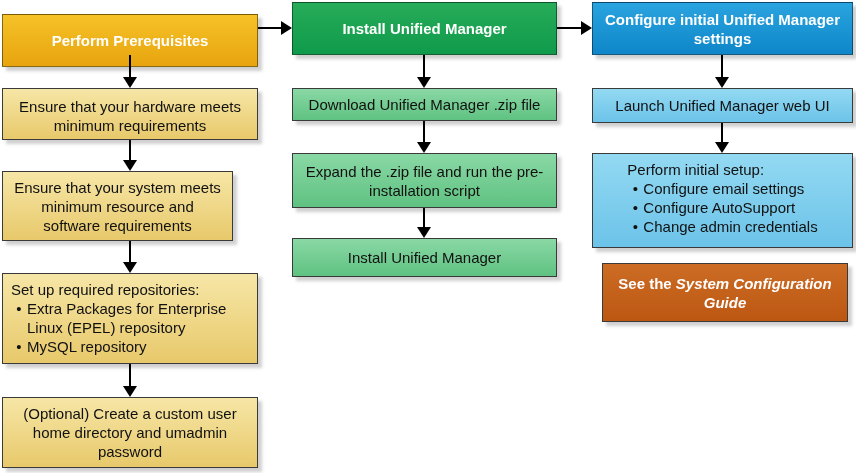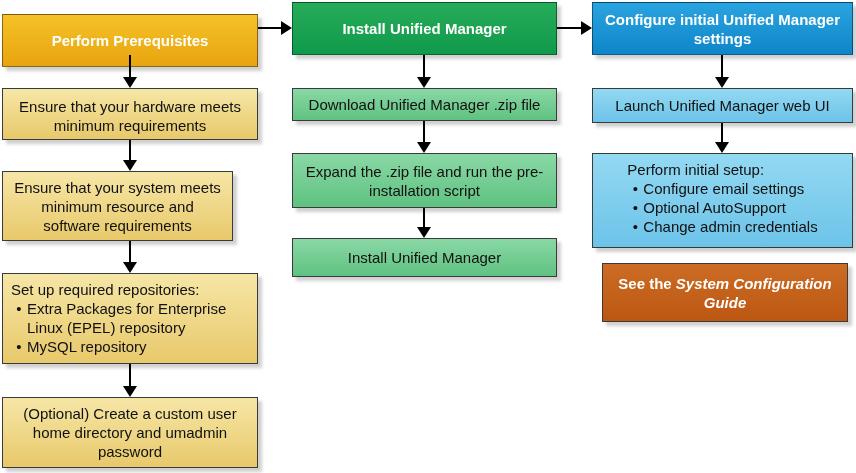--- a/index.html
+++ b/index.html
@@ -142,21 +142,21 @@
 
   <div class="box bullets" style="left: 592px; top: 153px; width: 261px; height: 95px; background: linear-gradient(rgb(147, 217, 242), rgb(108, 195, 233));">
     <div>
       <div>Perform initial setup:</div>
       <div class="bline">
         <span class="dot"></span>
         <span>Configure email settings</span>
       </div>
       <div class="bline">
         <span class="dot"></span>
-        <span>Optional AutoSupport</span>
+        <span>Configure AutoSupport</span>
       </div>
       <div class="bline">
         <span class="dot"></span>
         <span>Change admin credentials</span>
       </div>
     </div>
   </div>
 
   <div class="box note" style="left: 602px; top: 263px; width: 246px; height: 59px; background: linear-gradient(rgb(204, 108, 37), rgb(188, 87, 18)); text-align: center;">
     <span>

